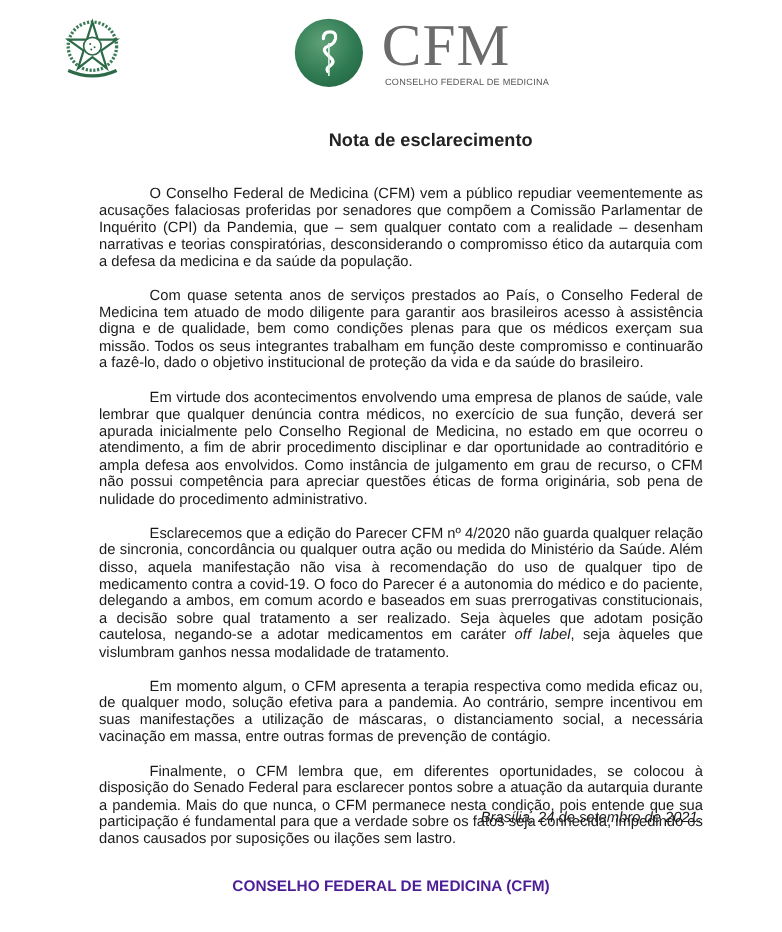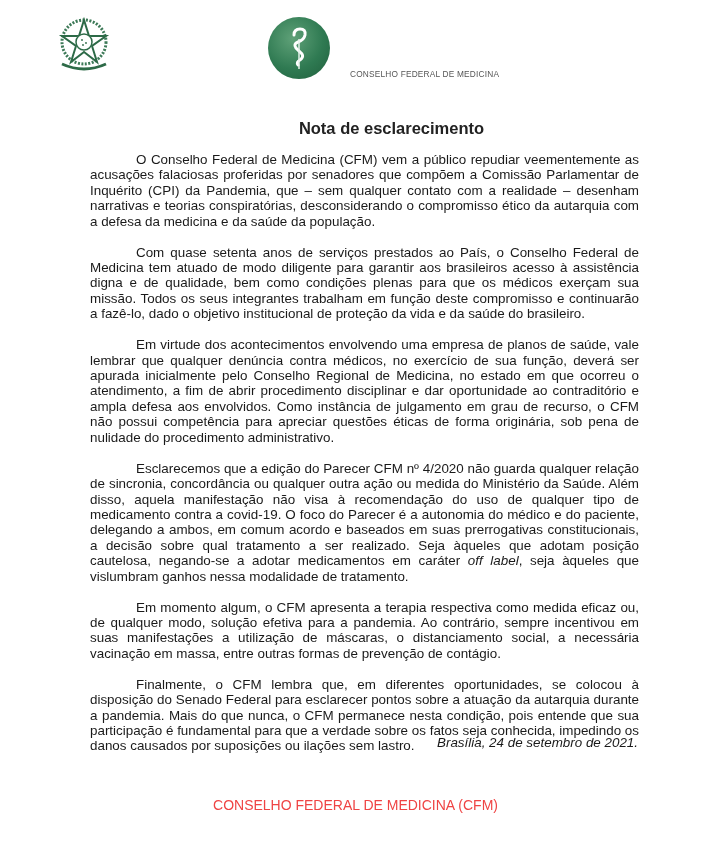--- a/index.html
+++ b/index.html
@@ -4,24 +4,24 @@
 <style>
   html, body { margin: 0; padding: 0; background: #ffffff; }
   body { width: 711px; height: 847px; position: relative; overflow: hidden; font-family: "Liberation Sans", sans-serif; color: #1a1a1a; }
   .seal { position: absolute; left: 52px; top: 12px; width: 64px; height: 64px; }
   .cfm-logo { position: absolute; left: 268px; top: 17px; width: 210px; height: 64px; }
   .cfm-circle { position: absolute; left: 0; top: 0; width: 62px; height: 62px; border-radius: 50%;
     background: radial-gradient(circle at 40% 35%, #5fa178 0%, #2f7a52 55%, #1f5e3c 100%); }
   .cfm-text { position: absolute; left: 79px; top: -6px; font-family: "Liberation Serif", serif; font-size: 54px; color: #6b6b6b; letter-spacing: 1px; line-height: 60px; }
   .cfm-sub { position: absolute; left: 82px; top: 52px; font-family: Liberation Sans, sans-serif; font-size: 8.3px; color: #555; letter-spacing: 0.2px; white-space: nowrap; }
   .title { position: absolute; left: 0; width: 711px; top: 119px; text-align: center; font-weight: bold; font-size: 16.5px; color: #222; padding-left: 36px; }
-  .body { position: absolute; left: 90px; width: 549px; top: 152px; font-size: 13.4px; line-height: 15.4px; }
+  .body { position: absolute; left: 90px; width: 549px; top: 168px; font-size: 13.4px; line-height: 15.4px; }
   .body p { margin: 0 0 15.6px 0; text-align: justify; text-indent: 46px; }
   .date { position: absolute; right: 73px; top: 735px; font-style: italic; font-size: 13.4px; }
-  .sign { position: absolute; left: 0; width: 711px; top: 797px; text-align: center; font-weight: normal; font-size: 14px; color: #ef4444; }
+  .sign { position: absolute; left: 0; width: 711px; top: 797px; text-align: center; font-weight: bold; font-size: 14px; color: #4c1d95; }
 </style>
 </head>
 <body>
 
 <div class="seal">
   <svg width="64" height="64" viewBox="0 0 64 64">
     <circle cx="32" cy="30" r="22" fill="none" stroke="#3d7a58" stroke-width="3" stroke-dasharray="2 1.5"></circle>
     <polygon points="32,8 37,24 54,24 40,34 45,50 32,40 19,50 24,34 10,24 27,24" fill="#ffffff" stroke="#2d6a47" stroke-width="2"></polygon>
     <circle cx="32" cy="30" r="8" fill="#ffffff" stroke="#2d6a47" stroke-width="1.5"></circle>
     <circle cx="30" cy="28" r="0.9" fill="#2d6a47"></circle>
@@ -31,20 +31,21 @@
   </svg>
 </div>
 
 <div class="cfm-logo">
   <div class="cfm-circle">
     <svg width="62" height="62" viewBox="0 0 62 62">
       <path d="M26 18 Q26 12 32 12 Q38 12 37 18 Q36 23 30 25 Q25 27 28 31 Q31 34 34 37 Q36 40 32 43 Q28 45 30 48" fill="none" stroke="#ffffff" stroke-width="3" stroke-linecap="round"></path>
       <line x1="31" y1="22" x2="31" y2="52" stroke="#e8f2ec" stroke-width="1.5"></line>
     </svg>
   </div>
+  <div class="cfm-text">CFM</div>
   <div class="cfm-sub">CONSELHO FEDERAL DE MEDICINA</div>
 </div>
 
 <div class="title">Nota de esclarecimento</div>
 
 <div class="body">
   <p>O Conselho Federal de Medicina (CFM) vem a público repudiar veementemente as acusações falaciosas proferidas por senadores que compõem a Comissão Parlamentar de Inquérito (CPI) da Pandemia, que – sem qualquer contato com a realidade – desenham narrativas e teorias conspiratórias, desconsiderando o compromisso ético da autarquia com a defesa da medicina e da saúde da população.</p>
   <p>Com quase setenta anos de serviços prestados ao País, o Conselho Federal de Medicina tem atuado de modo diligente para garantir aos brasileiros acesso à assistência digna e de qualidade, bem como condições plenas para que os médicos exerçam sua missão. Todos os seus integrantes trabalham em função deste compromisso e continuarão a fazê-lo, dado o objetivo institucional de proteção da vida e da saúde do brasileiro.</p>
   <p>Em virtude dos acontecimentos envolvendo uma empresa de planos de saúde, vale lembrar que qualquer denúncia contra médicos, no exercício de sua função, deverá ser apurada inicialmente pelo Conselho Regional de Medicina, no estado em que ocorreu o atendimento, a fim de abrir procedimento disciplinar e dar oportunidade ao contraditório e ampla defesa aos envolvidos. Como instância de julgamento em grau de recurso, o CFM não possui competência para apreciar questões éticas de forma originária, sob pena de nulidade do procedimento administrativo.</p>
   <p><span>Esclarecemos que a edição do Parecer CFM nº 4/2020 não guarda qualquer relação de sincronia, concordância ou qualquer outra ação ou medida do Ministério da Saúde. Além disso, aquela manifestação não visa à recomendação do uso de qualquer tipo de medicamento contra a covid-19. O foco do Parecer é a autonomia do médico e do paciente, delegando a ambos, em comum acordo e baseados em suas prerrogativas constitucionais, a decisão sobre qual tratamento a ser realizado. Seja àqueles que adotam posição cautelosa, negando-se a adotar medicamentos em caráter </span><em>off label</em><span>, seja àqueles que vislumbram ganhos nessa modalidade de tratamento.</span></p>

